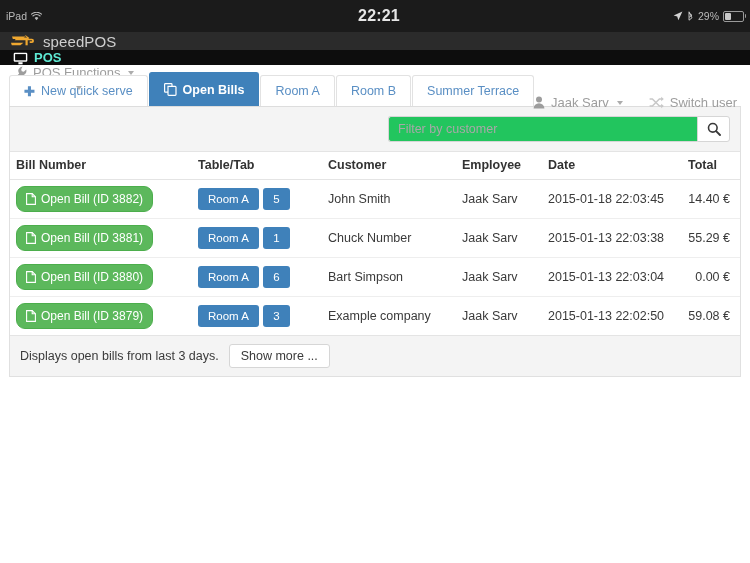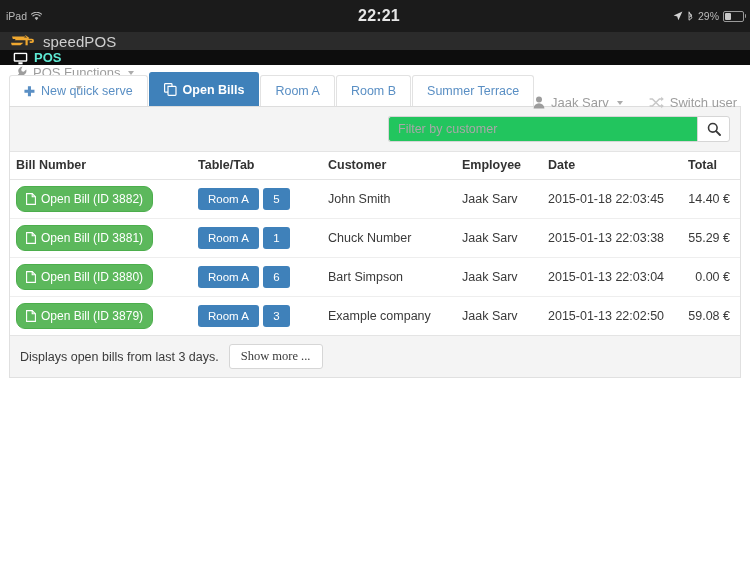--- a/index.html
+++ b/index.html
@@ -274,21 +274,21 @@
     align-items: center;
     gap: 10px;
     font-size: 12.5px;
     color: #3a3a3a;
   }
   .btn-showmore {
     background: #ffffff;
     border: 1px solid #d6d6d6;
     border-radius: 3px;
     font-size: 12.5px;
-    font-family: Liberation Serif, serif;
+    font-family: Liberation Sans, sans-serif;
     color: #3a3a3a;
     padding: 4px 11px;
   }
   svg { display: block; }
 </style>
 </head>
 <body>
 
 <div class="status-bar">
   <div class="status-left">

